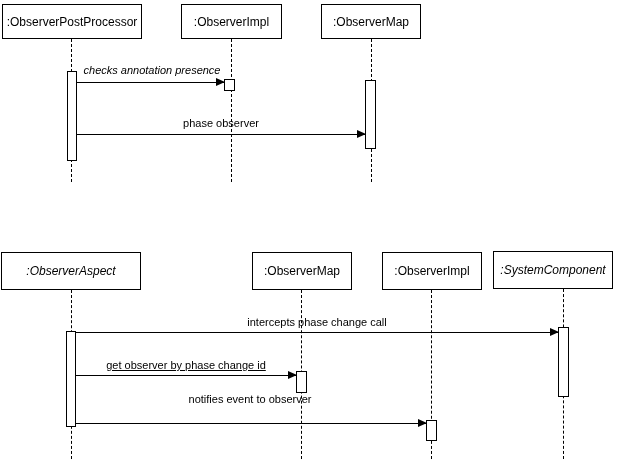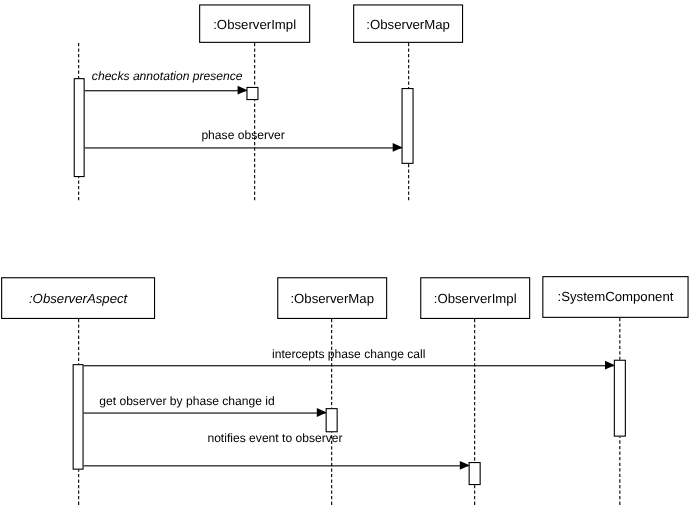--- a/index.html
+++ b/index.html
@@ -61,20 +61,23 @@
 </style>
 </head>
 <body>
 
 <div class="canvas">
 
   <div class="lifeline" style="left:71px; top:39px; height:143px;"></div>
   <div class="lifeline" style="left:231px; top:39px; height:143px;"></div>
   <div class="lifeline" style="left:371px; top:39px; height:143px;"></div>
 
+  <div class="seq-box" style="left:2px; top:4px; width:140px; height:35px;">
+    <span>:ObserverPostProcessor</span>
+  </div>
   <div class="seq-box" style="left:181px; top:4px; width:101px; height:35px;">
     <span>:ObserverImpl</span>
   </div>
   <div class="seq-box" style="left:321px; top:4px; width:100px; height:35px;">
     <span>:ObserverMap</span>
   </div>
 
   <div class="activation" style="left:67px; top:71px; width:10px; height:90px;"></div>
   <div class="activation" style="left:224px; top:79px; width:11px; height:12px;"></div>
   <div class="activation" style="left:365px; top:80px; width:11px; height:69px;"></div>
@@ -96,35 +99,35 @@
 
   <div class="seq-box" style="left:1px; top:252px; width:140px; height:38px;font-style:italic;">
     <span>:ObserverAspect</span>
   </div>
   <div class="seq-box" style="left:252px; top:252px; width:100px; height:38px;">
     <span>:ObserverMap</span>
   </div>
   <div class="seq-box" style="left:382px; top:252px; width:100px; height:38px;">
     <span>:ObserverImpl</span>
   </div>
-  <div class="seq-box" style="left:493px; top:251px; width:133px; height:38px;">
+  <div class="seq-box" style="left:493px; top:251px; width:120px; height:38px;font-style:italic;">
     <span>:SystemComponent</span>
   </div>
 
   <div class="activation" style="left:66px; top:331px; width:10px; height:96px;"></div>
   <div class="activation" style="left:558px; top:327px; width:11px; height:70px;"></div>
   <div class="activation" style="left:296px; top:371px; width:11px; height:22px;"></div>
   <div class="activation" style="left:426px; top:420px; width:11px; height:21px;"></div>
 
   <div class="msg-label" style="left:317px; top:316px;">intercepts phase change call</div>
   <div class="message-line" style="left:76px; top:332px; width:482px;">
     <span class="arrowhead"></span>
   </div>
 
-  <div class="msg-label" style="left:170px; top:359px;">get observer by phase change id</div>
+  <div class="msg-label" style="left:186px; top:359px;text-decoration:underline;">get observer by phase change id</div>
   <div class="message-line" style="left:76px; top:375px; width:220px;">
     <span class="arrowhead"></span>
   </div>
 
   <div class="msg-label" style="left:250px; top:393px;">notifies event to observer</div>
   <div class="message-line" style="left:76px; top:423px; width:350px;">
     <span class="arrowhead"></span>
   </div>
 
 </div>

